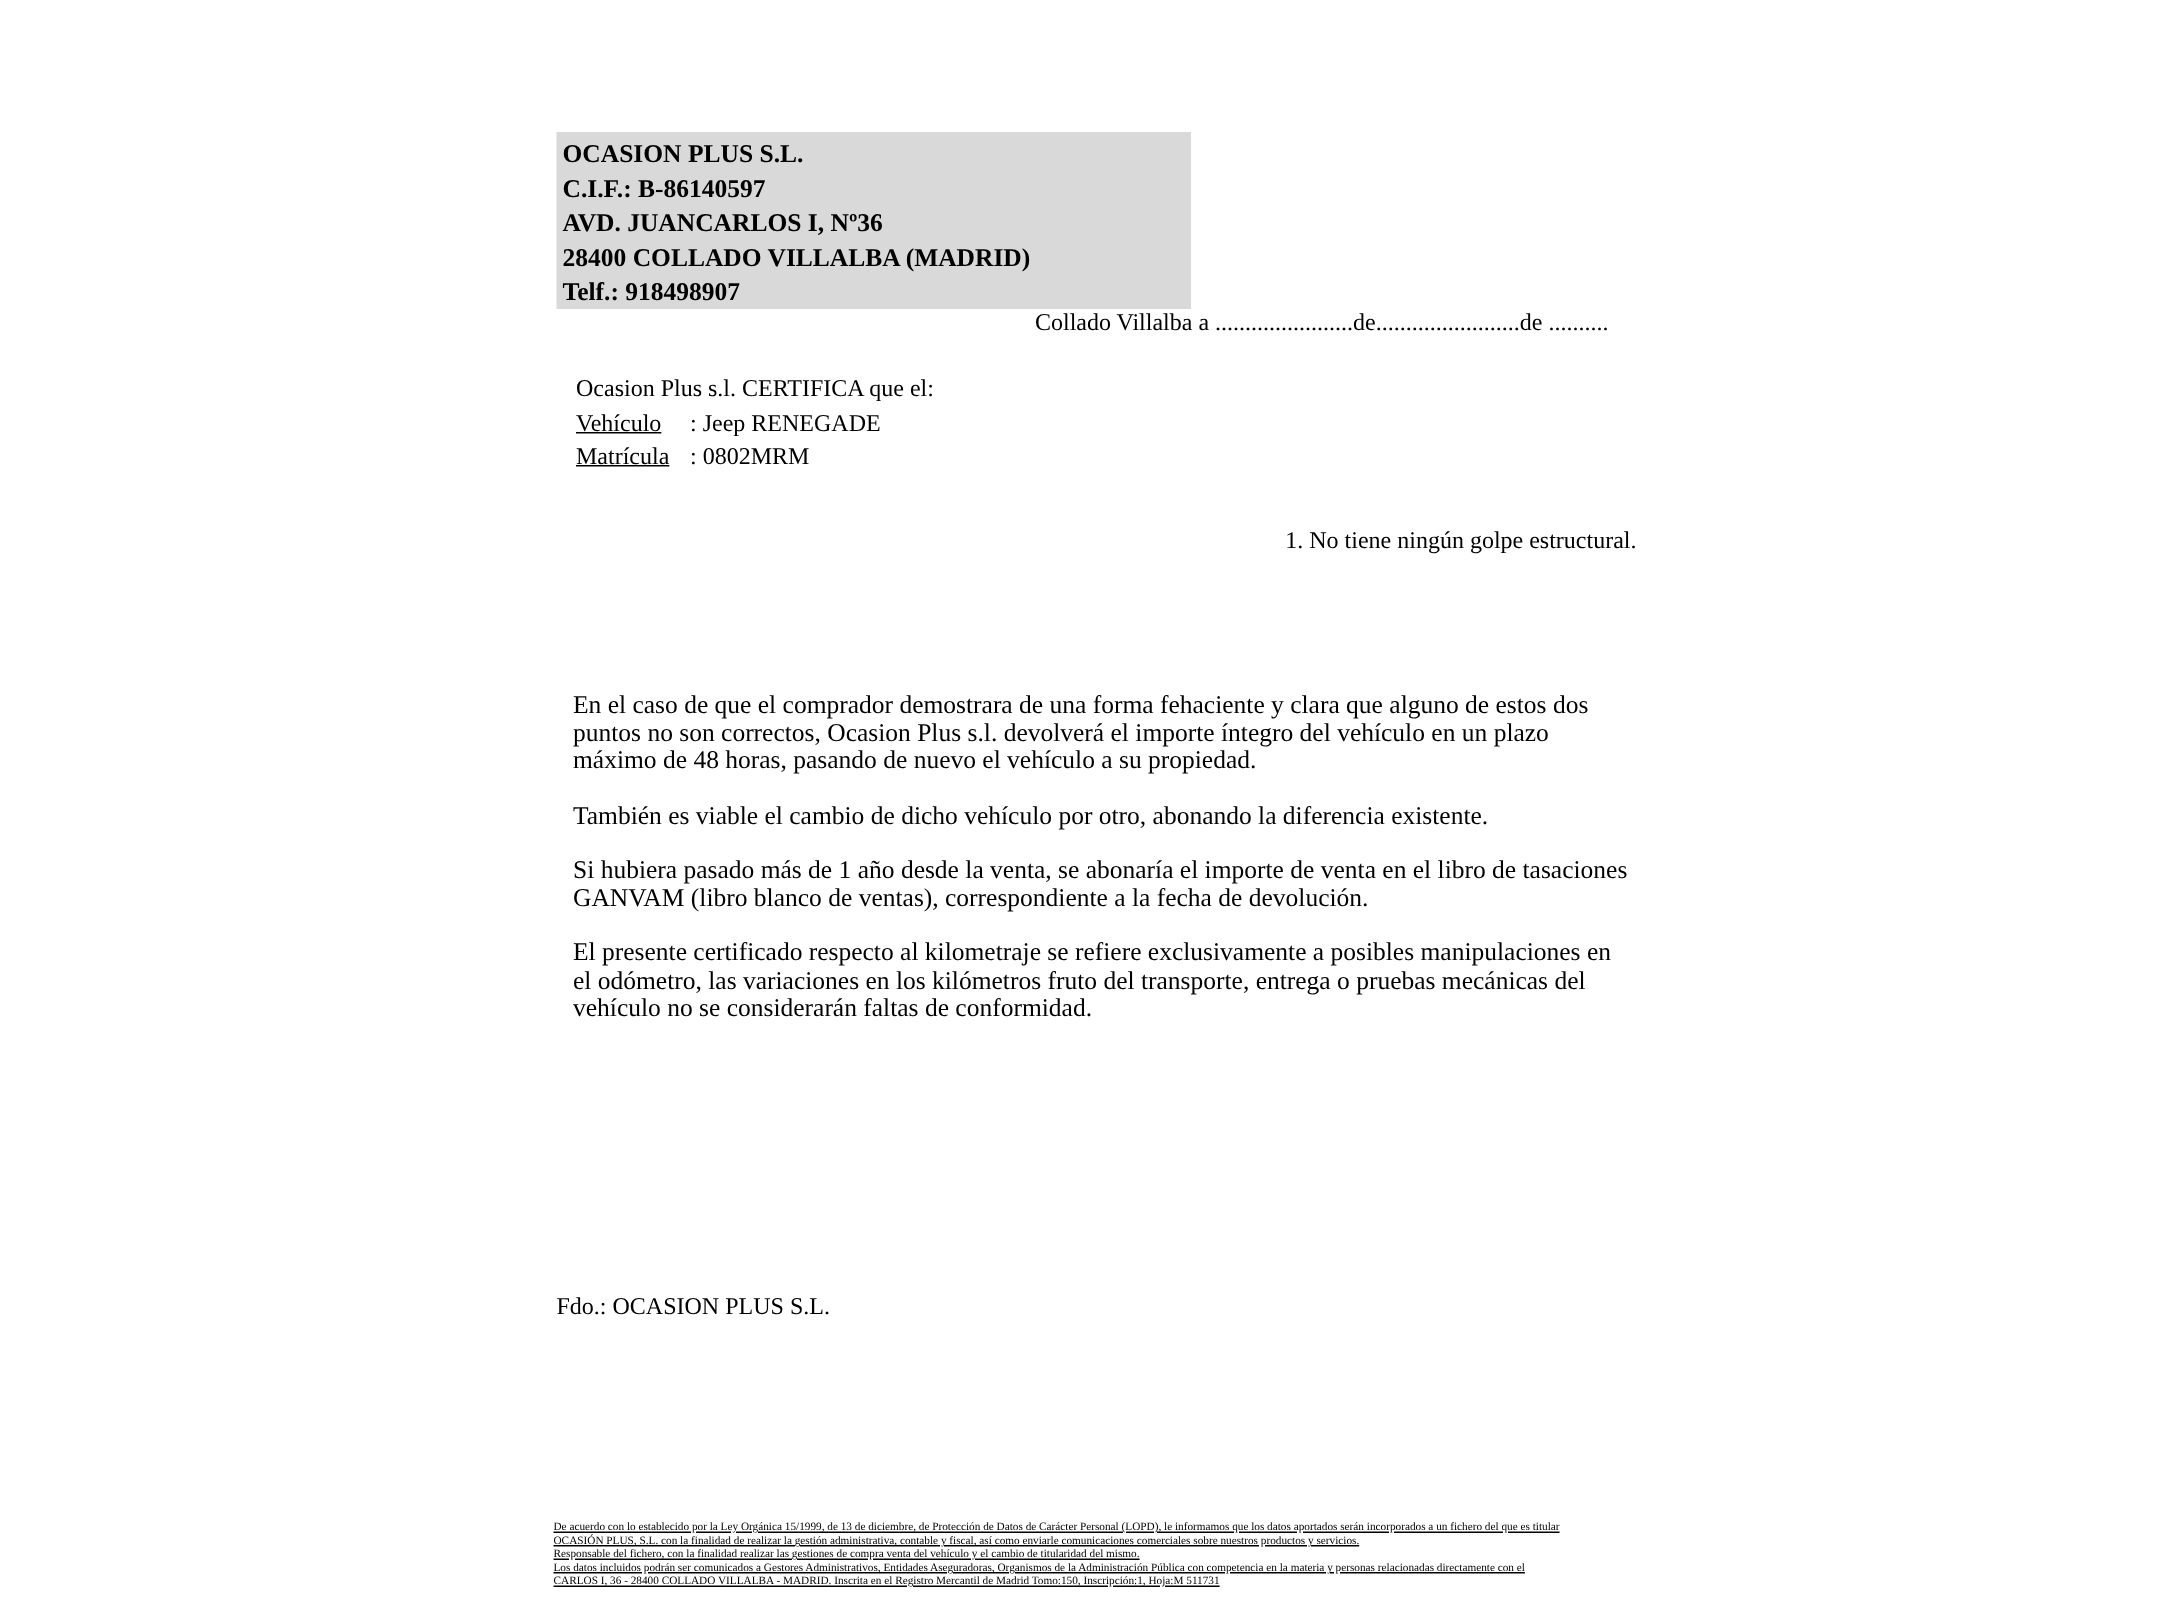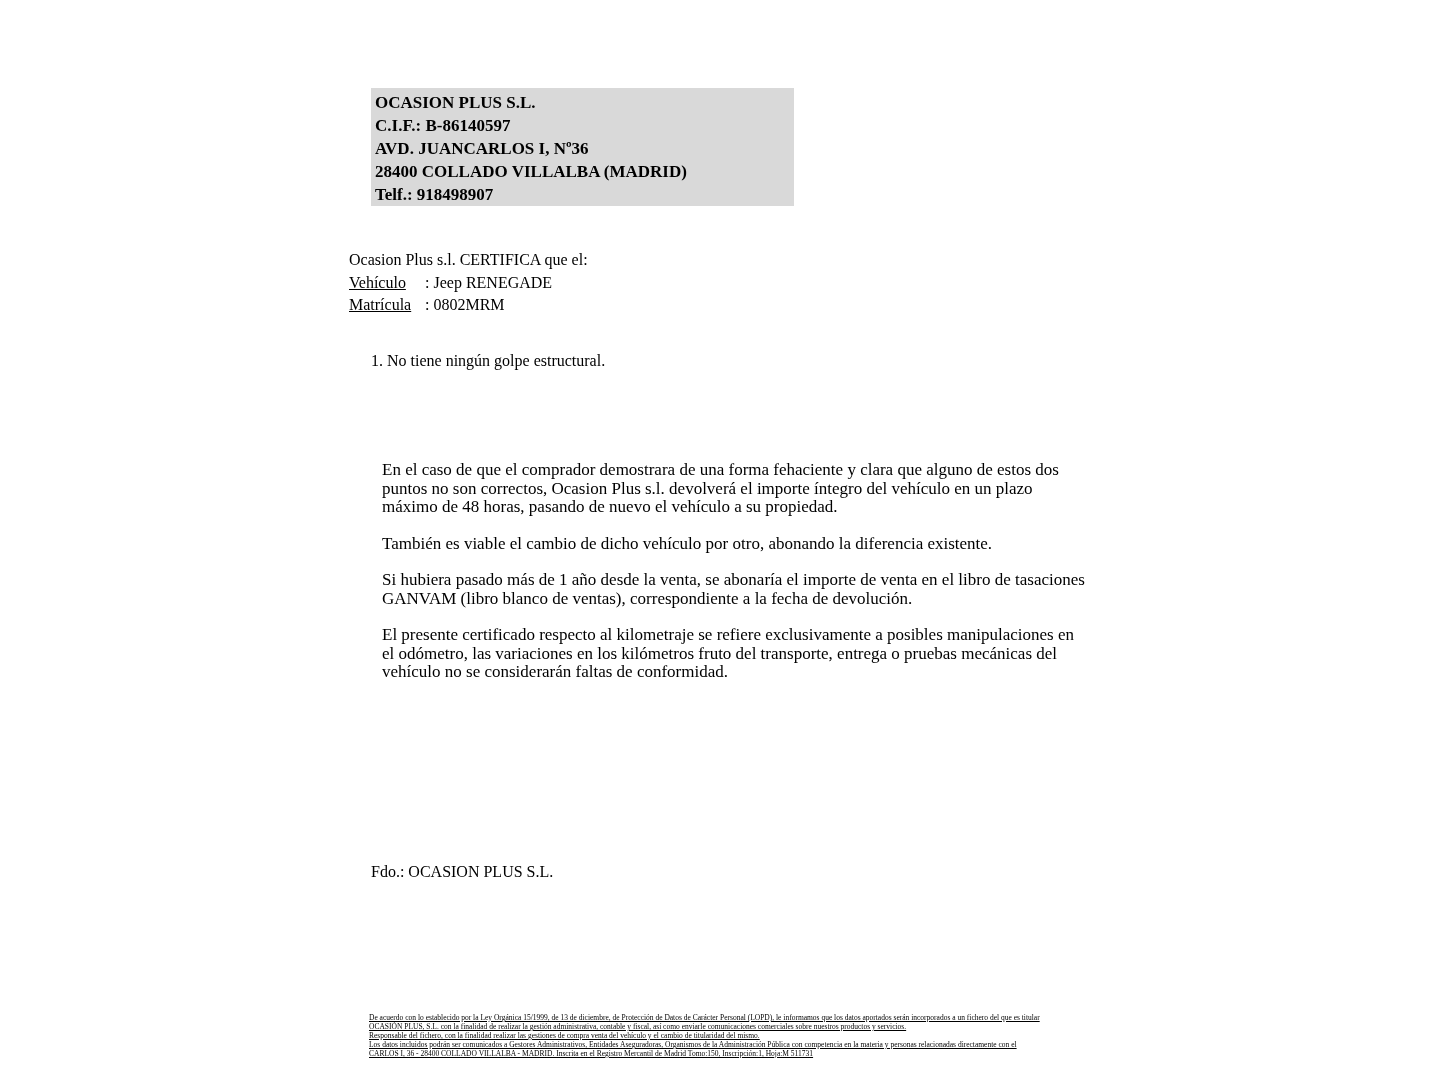--- a/index.html
+++ b/index.html
@@ -28,38 +28,38 @@
 
   .date-line {
     position: absolute;
     left: 690px; top: 207px;
     font-size: 16px;
     white-space: nowrap;
   }
 
   .certify {
     position: absolute;
-    left: 349px; top: 249px;
+    left: 384px; top: 249px;
     font-size: 16px;
     line-height: 22.5px;
   }
   .certify .label {
     display: inline-block;
     width: 76px;
     text-decoration: underline;
   }
 
   .points {
     position: absolute;
     left: 371px; top: 352px;
     width: 720px;
     font-size: 16px;
     line-height: 18.5px;
   }
-  .points p { margin: 0 0 17.5px 0; }
+  .points p { margin: 0 0 17.5px 0; text-align: right; }
 
   .paragraphs {
     position: absolute;
     left: 382px; top: 461px;
     width: 706px;
     font-size: 17px;
     line-height: 18.5px;
   }
   .paragraphs p { margin: 0 0 18px 0; }
 
@@ -86,20 +86,21 @@
 <div class="page">
 
   <div class="header-box">
     <div>OCASION PLUS S.L.</div>
     <div>C.I.F.: B-86140597</div>
     <div>AVD. JUANCARLOS I, Nº36</div>
     <div>28400 COLLADO VILLALBA (MADRID)</div>
     <div>Telf.: 918498907</div>
   </div>
 
+  <div class="date-line">Collado Villalba a .......................de........................de ..........</div>
 
   <div class="certify">
     <div>Ocasion Plus s.l. CERTIFICA que el:</div>
     <div><span class="label">Vehículo</span><span>: Jeep RENEGADE</span></div>
     <div><span class="label">Matrícula</span><span>: 0802MRM</span></div>
   </div>
 
   <div class="points">
     <p>1. No tiene ningún golpe estructural.</p>
   </div>

